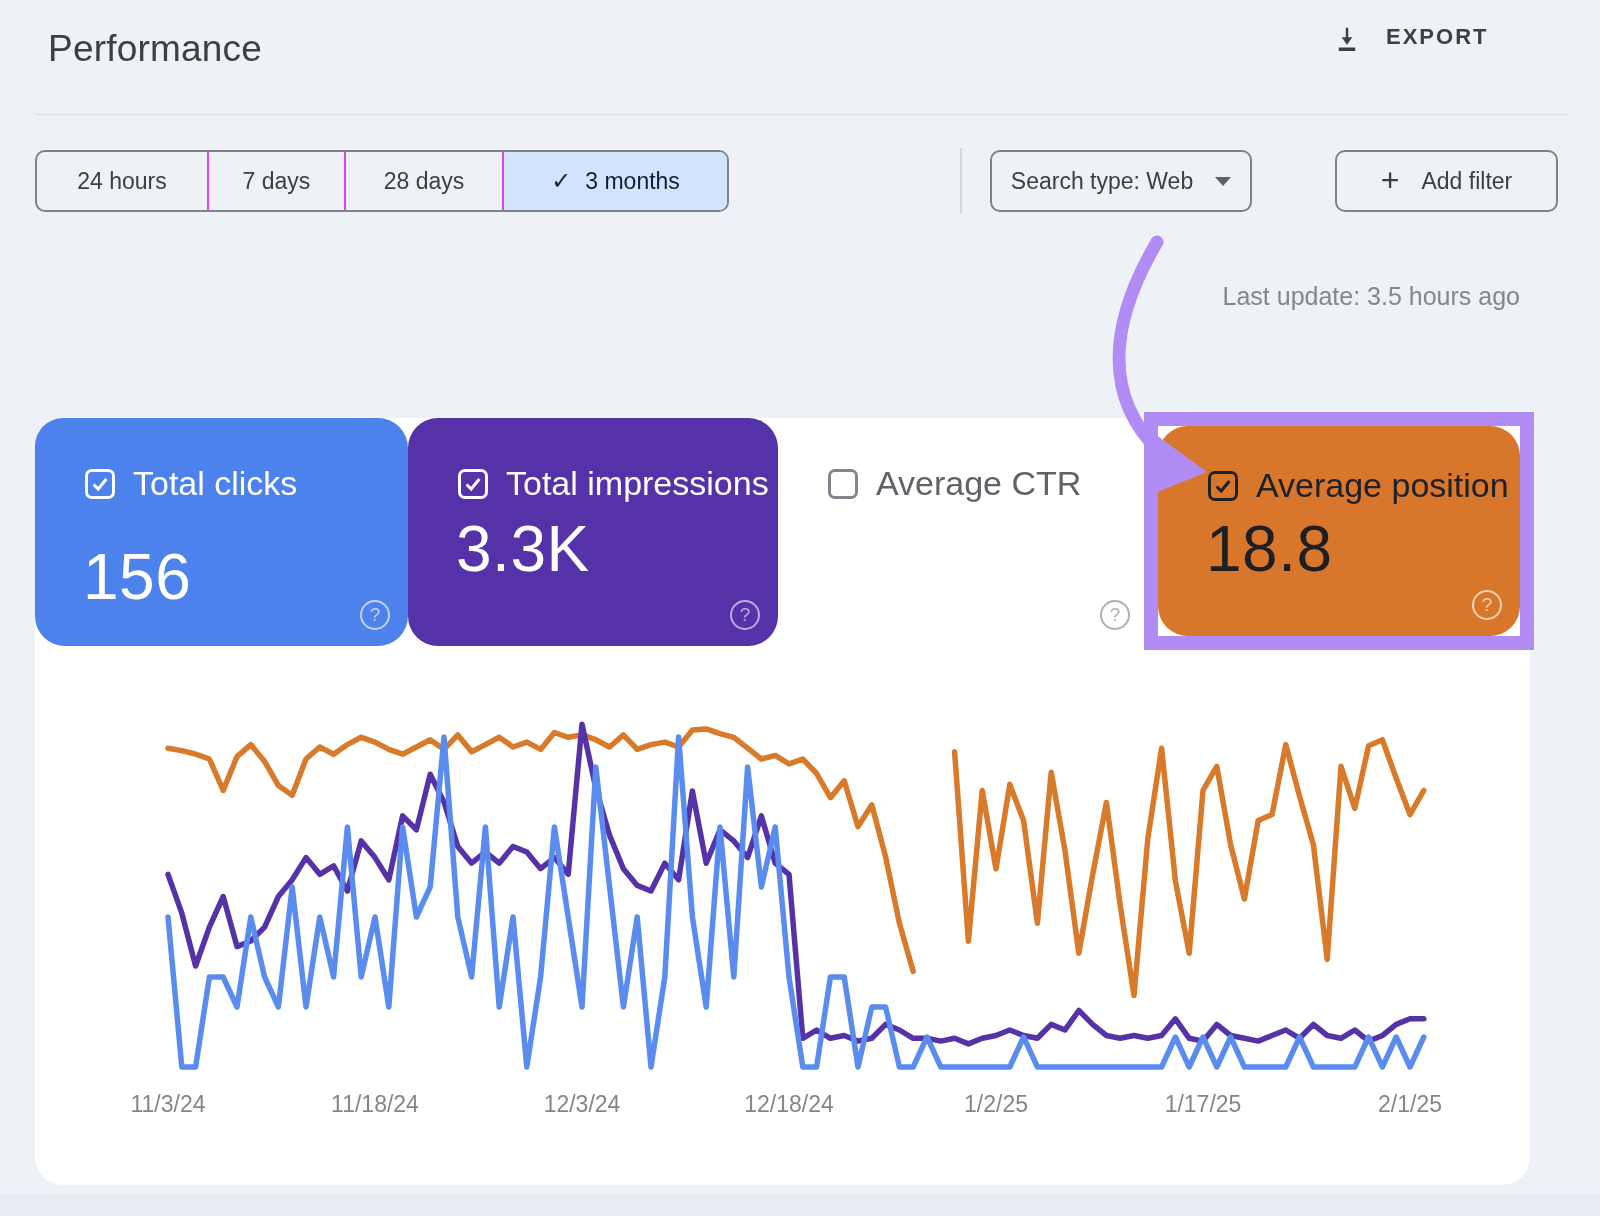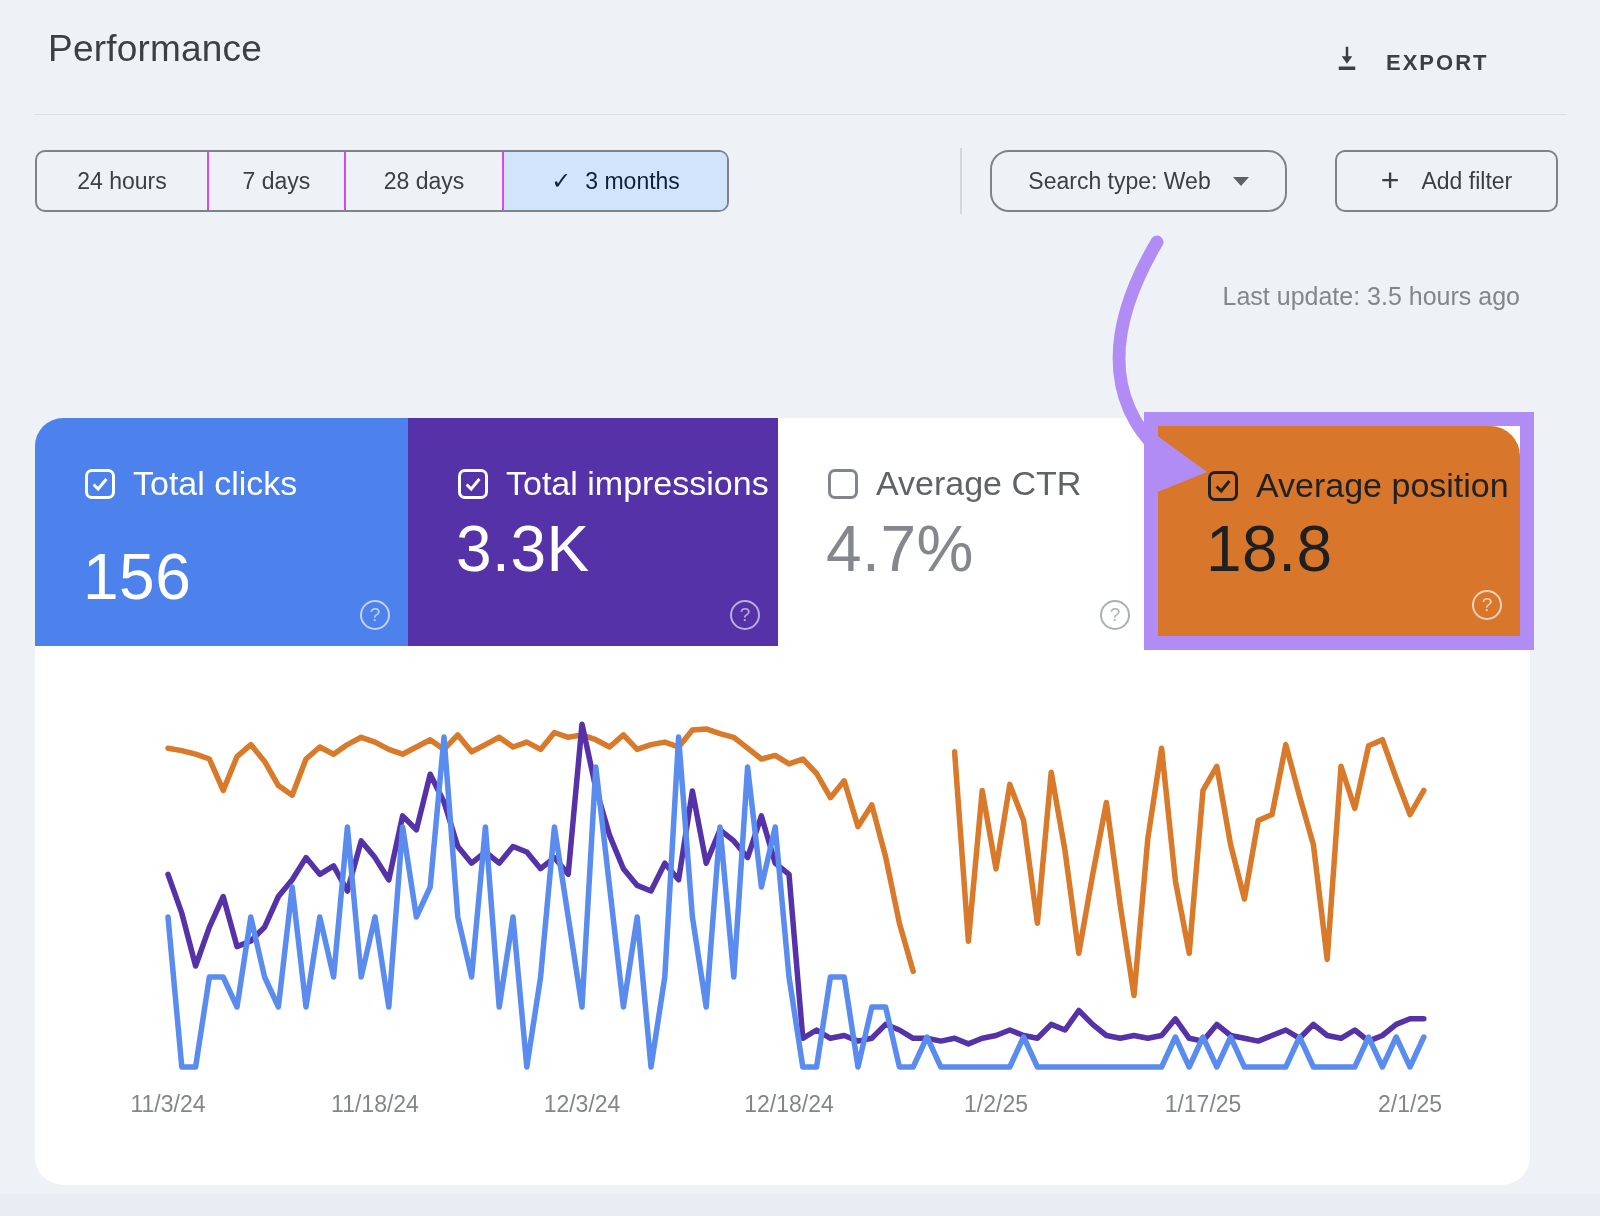--- a/index.html
+++ b/index.html
@@ -2,21 +2,21 @@
 <html><head>
 <meta charset="utf-8">
 <style>
   * { margin: 0; padding: 0; box-sizing: border-box; }
   html,body { width:1600px; height:1216px; }
   body { font-family: "Liberation Sans", sans-serif; background:#eef1f6; }
   .canvas { position:relative; width:1600px; height:1216px; background:#eef1f6; overflow:hidden; }
 
   
   .page-title { position:absolute; left:48px; top:28px; font-size:37px; font-weight:400; color:#3c4043; letter-spacing:0.2px; }
-  .export-btn { position:absolute; left:1332px; top:24px; height:52px; display:flex; align-items:flex-end; gap:24px;
+  .export-btn { position:absolute; left:1332px; top:24px; height:52px; display:flex; align-items:flex-start; gap:24px;
     background:none; border:none; cursor:pointer; color:#3c4043; }
   .export-btn .lbl { font-family:"Liberation Sans",sans-serif; font-size:22px; font-weight:700; letter-spacing:2px; color:#3c4043; }
   .header-divider { position:absolute; left:35px; top:114px; width:1532px; height:1px; background:#dadfe6; }
 
   
   .chip-group { position:absolute; left:35px; top:150px; height:62px; display:flex; border:2px solid #7e8389; border-radius:10px; overflow:hidden; }
   .seg { display:flex; align-items:center; justify-content:center; gap:14px; border:none; border-left:2px solid #d946ef;
     background:transparent; font-family:"Liberation Sans",sans-serif; font-size:23px; color:#3c4043; cursor:pointer; padding:0; }
   .seg:first-child { border-left:none; }
   .seg.selected { background:#d2e4fc; color:#0d2136; }
@@ -25,21 +25,21 @@
   .vdivider { position:absolute; left:960px; top:148px; width:2px; height:66px; background:#d3d8e0; }
   .chip { position:absolute; top:150px; height:62px; display:flex; align-items:center; justify-content:center; gap:22px;
     border:2px solid #7e8389; border-radius:10px; background:transparent; font-family:"Liberation Sans",sans-serif;
     font-size:23px; color:#3c4043; cursor:pointer; }
   .plus-glyph { font-size:32px; font-weight:400; color:#3c4043; line-height:1; margin-top:-3px; }
 
   .last-update { position:absolute; top:282px; left:1150px; width:370px; text-align:right; font-size:25px; color:#82878d; }
 
   
   .panel { position:absolute; left:35px; top:418px; width:1495px; height:767px; background:#ffffff; border-radius:28px; }
-  .card { position:absolute; top:0; height:228px; cursor:pointer; }
+  .card { position:absolute; top:0; height:228px; cursor:pointer;border-radius:30px; }
   .card.first { border-top-left-radius:28px; }
   .label-row { position:absolute; left:50px; top:46px; display:flex; align-items:center; gap:18px; }
   .cb { width:30px; height:30px; border:3px solid; border-radius:7px; display:flex; align-items:center; justify-content:center; }
   .cb svg { display:block; }
   .card-label { font-size:34px; }
   .card-value { position:absolute; left:48px; top:94px; font-size:64px; font-weight:400; letter-spacing:0.5px; }
   .help { position:absolute; right:18px; bottom:16px; width:30px; height:30px; border:2.5px solid; border-radius:50%;
     display:flex; align-items:center; justify-content:center; font-size:19px; font-weight:500; cursor:pointer; }
 
   
@@ -84,21 +84,21 @@
       <button class="seg" style="width: 158px;">
         <span>28 days</span>
       </button>
       <button class="seg selected" style="width: 225px; background: rgb(210, 228, 252);">
         <span class="check">✓</span>
         <span>3 months</span>
       </button>
     </div>
   <div class="vdivider"></div>
 
-  <button class="chip" style="left:990px; width:297px;border-radius:19px;">
+  <button class="chip" style="left:990px; width:262px;">
     <span>Search type: Web</span>
     <span class="caret"></span>
   </button>
 
   <button class="chip" style="left:1335px; width:223px;">
     <span class="plus-glyph">+</span>
     <span>Add filter</span>
   </button>
 
   <div class="last-update">Last update: 3.5 hours ago</div>
@@ -127,21 +127,20 @@
             <span class="card-label" style="color: rgb(255, 255, 255);">Total impressions</span>
           </div>
           <div class="card-value" style="color: rgb(255, 255, 255);">3.3K</div>
           <span class="help" style="color: rgba(255, 255, 255, 0.6); border-color: rgba(255, 255, 255, 0.6);">?</span>
         </div>
         <div class="card" style="background: rgb(255, 255, 255); left: 743px; width: 370px;">
           <div class="label-row">
             <span class="cb" style="border-color: rgb(128, 134, 139);"></span>
             <span class="card-label" style="color: rgb(95, 99, 104);">Average CTR</span>
           </div>
-          <div class="card-value" style="color: rgb(132, 136, 142);">4.7%</div>
           <span class="help" style="color: rgb(170, 176, 182); border-color: rgb(170, 176, 182);">?</span>
         </div>
       </div>
     <div class="chart-area">
       <svg id="chartSvg" width="1495" height="539" viewBox="0 0 1495 539">
           <polyline points="133.0,102.2 146.8,104.6 160.6,108.2 174.4,113.0 188.2,144.4 202.0,110.6 215.8,98.6 229.6,115.4 243.4,139.6 257.2,149.2 271.0,113.0 284.8,101.0 298.6,108.2 312.4,98.6 326.2,91.3 340.0,96.1 353.8,103.4 367.6,108.2 381.4,101.0 395.2,93.7 409.0,103.4 422.8,88.9 436.6,105.8 450.4,98.6 464.2,91.3 478.0,101.0 491.8,96.1 505.6,103.4 519.4,86.5 533.2,91.3 547.0,88.9 560.8,93.7 574.6,101.0 588.4,88.9 602.2,103.4 616.0,98.6 629.8,96.1 643.6,101.0 657.4,84.1 671.2,82.9 685.0,87.7 698.8,91.3 712.6,102.2 726.4,113.0 740.2,109.4 754.0,117.9 767.8,113.0 781.6,127.5 795.4,151.7 809.2,134.8 823.0,180.6 836.8,158.9 850.6,210.8 864.4,277.2 878.2,325.4" fill="none" stroke="#d9792a" stroke-width="5.5" stroke-linejoin="round" stroke-linecap="round"></polyline>
           <polyline points="919.6,105.8 933.4,295.3 947.2,144.4 961.0,222.9 974.8,138.4 988.6,174.6 1002.4,277.2 1016.2,126.3 1030.0,204.8 1043.8,307.3 1057.6,228.9 1071.4,156.5 1085.2,259.1 1099.0,349.6 1112.8,192.7 1126.6,102.2 1140.4,234.9 1154.2,307.3 1168.0,144.4 1181.8,120.3 1195.6,198.7 1209.4,253.0 1223.2,174.6 1237.0,168.6 1250.8,98.6 1264.6,150.4 1278.4,198.7 1292.2,313.4 1306.0,120.3 1319.8,162.5 1333.6,99.8 1347.4,93.7 1361.2,132.3 1375.0,168.6 1388.8,144.4" fill="none" stroke="#d9792a" stroke-width="5.5" stroke-linejoin="round" stroke-linecap="round"></polyline>
           <polyline points="133.0,228.3 146.8,267.2 160.6,320.0 174.4,281.1 188.2,250.5 202.0,300.6 215.8,295.0 229.6,281.1 243.4,250.5 257.2,233.8 271.0,211.6 284.8,228.3 298.6,219.9 312.4,245.0 326.2,194.9 340.0,211.6 353.8,233.8 367.6,169.9 381.4,183.8 395.2,128.2 409.0,156.0 422.8,200.5 436.6,217.2 450.4,206.0 464.2,217.2 478.0,200.5 491.8,206.0 505.6,222.7 519.4,211.6 533.2,228.3 547.0,78.2 560.8,142.1 574.6,189.4 588.4,222.7 602.2,239.4 616.0,245.0 629.8,217.2 643.6,233.8 657.4,144.9 671.2,217.2 685.0,183.8 698.8,194.9 712.6,211.6 726.4,169.9 740.2,217.2 754.0,228.3 767.8,392.3 781.6,384.0 795.4,392.3 809.2,389.5 823.0,395.1 836.8,392.3 850.6,378.4 864.4,384.0 878.2,392.3 892.0,392.3 905.8,395.1 919.6,392.3 933.4,397.9 947.2,392.3 961.0,389.5 974.8,384.0 988.6,389.5 1002.4,392.3 1016.2,378.4 1030.0,384.0 1043.8,364.5 1057.6,378.4 1071.4,389.5 1085.2,392.3 1099.0,389.5 1112.8,392.3 1126.6,389.5 1140.4,372.8 1154.2,392.3 1168.0,395.1 1181.8,378.4 1195.6,389.5 1209.4,392.3 1223.2,395.1 1237.0,389.5 1250.8,384.0 1264.6,392.3 1278.4,378.4 1292.2,389.5 1306.0,392.3 1319.8,384.0 1333.6,395.1 1347.4,389.5 1361.2,378.4 1375.0,372.8 1388.8,372.8" fill="none" stroke="#5632a8" stroke-width="5.5" stroke-linejoin="round" stroke-linecap="round"></polyline>
           <polyline points="133.0,271.0 146.8,421.0 160.6,421.0 174.4,331.0 188.2,331.0 202.0,361.0 215.8,271.0 229.6,331.0 243.4,361.0 257.2,241.0 271.0,361.0 284.8,271.0 298.6,331.0 312.4,181.0 326.2,331.0 340.0,271.0 353.8,361.0 367.6,181.0 381.4,271.0 395.2,241.0 409.0,91.0 422.8,271.0 436.6,331.0 450.4,181.0 464.2,361.0 478.0,271.0 491.8,421.0 505.6,331.0 519.4,181.0 533.2,271.0 547.0,361.0 560.8,121.0 574.6,241.0 588.4,361.0 602.2,271.0 616.0,421.0 629.8,331.0 643.6,91.0 657.4,271.0 671.2,361.0 685.0,181.0 698.8,331.0 712.6,121.0 726.4,241.0 740.2,181.0 754.0,331.0 767.8,421.0 781.6,421.0 795.4,331.0 809.2,331.0 823.0,421.0 836.8,361.0 850.6,361.0 864.4,421.0 878.2,421.0 892.0,391.0 905.8,421.0 919.6,421.0 933.4,421.0 947.2,421.0 961.0,421.0 974.8,421.0 988.6,391.0 1002.4,421.0 1016.2,421.0 1030.0,421.0 1043.8,421.0 1057.6,421.0 1071.4,421.0 1085.2,421.0 1099.0,421.0 1112.8,421.0 1126.6,421.0 1140.4,391.0 1154.2,421.0 1168.0,391.0 1181.8,421.0 1195.6,391.0 1209.4,421.0 1223.2,421.0 1237.0,421.0 1250.8,421.0 1264.6,391.0 1278.4,421.0 1292.2,421.0 1306.0,421.0 1319.8,421.0 1333.6,391.0 1347.4,421.0 1361.2,391.0 1375.0,421.0 1388.8,391.0" fill="none" stroke="#5a8cf0" stroke-width="5.5" stroke-linejoin="round" stroke-linecap="round"></polyline>
           <text x="133.0" y="466" text-anchor="middle" font-size="23" fill="#82868c" font-family="Liberation Sans, sans-serif">11/3/24</text>

